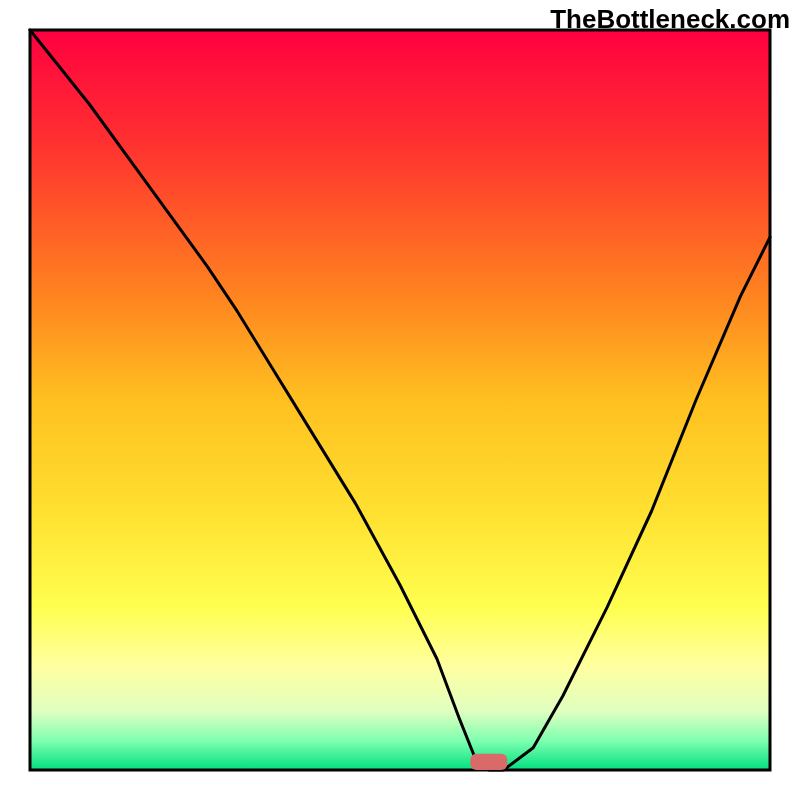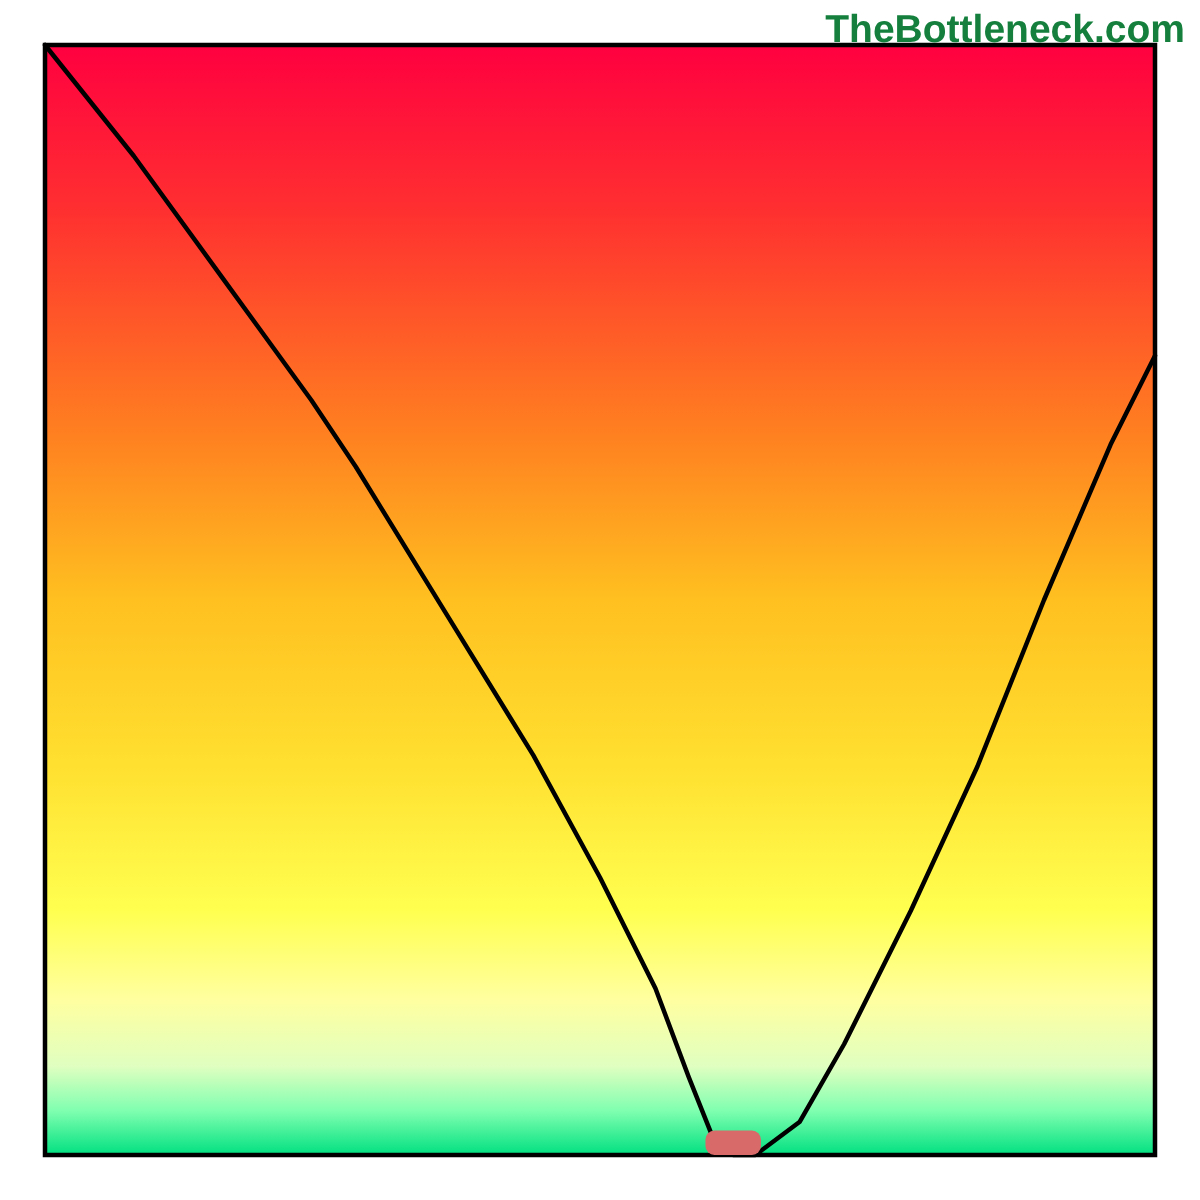--- a/index.html
+++ b/index.html
@@ -14,21 +14,21 @@
     position: relative;
     width: 800px;
     height: 800px;
   }
   .watermark {
     position: absolute;
     top: 4px;
     right: 10px;
     font-size: 26px;
     font-weight: bold;
-    color: #15803d;
+    color: #000000;
     z-index: 10;
   }
   svg.plot {
     position: absolute;
     top: 0;
     left: 0;
     width: 800px;
     height: 800px;
   }
 </style>

